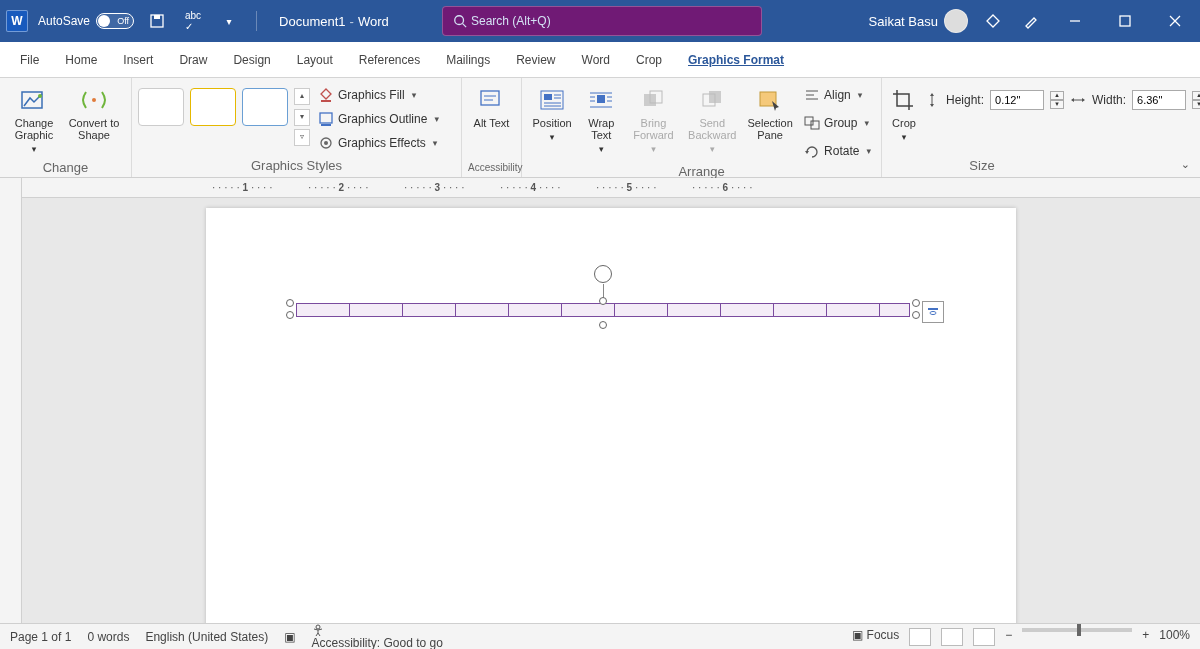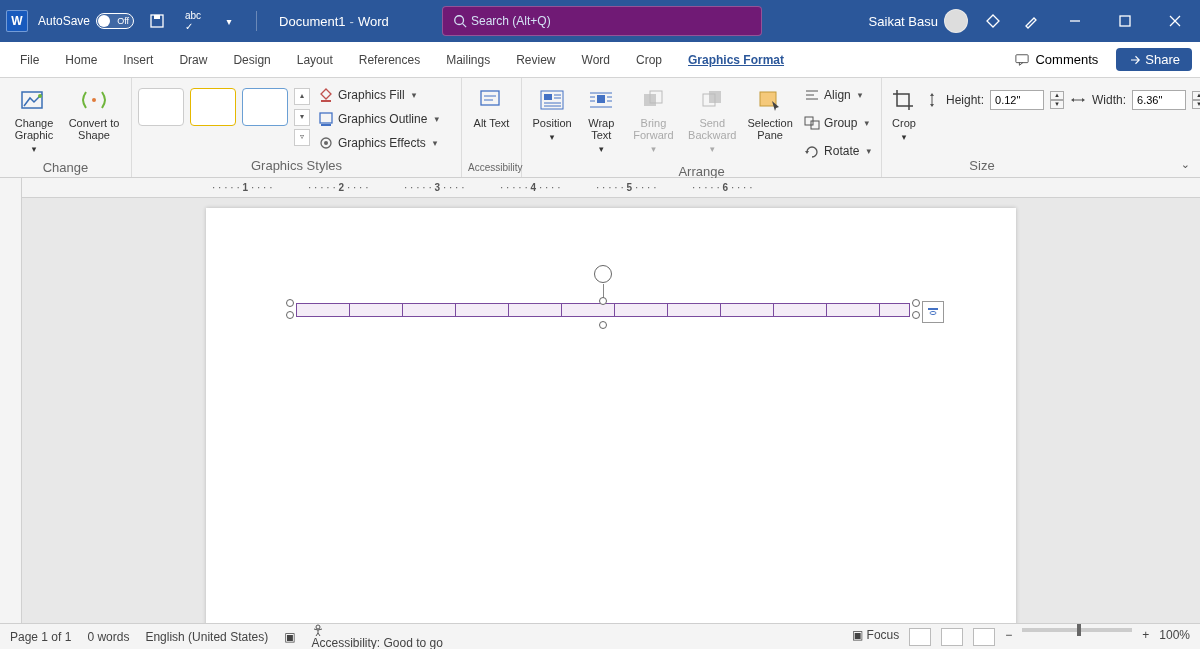--- a/index.html
+++ b/index.html
@@ -159,35 +159,20 @@
   <div class="tab">Insert</div>
   <div class="tab">Draw</div>
   <div class="tab">Design</div>
   <div class="tab">Layout</div>
   <div class="tab">References</div>
   <div class="tab">Mailings</div>
   <div class="tab">Review</div>
   <div class="tab">Word</div>
   <div class="tab">Crop</div>
   <div class="tab context">Graphics Format</div>
-  <div class="ribbon-right">
-    <div class="comments-btn">
-      <svg width="14" height="14" viewBox="0 0 16 16">
-          <rect x="1" y="2" width="14" height="9" rx="1" fill="none" stroke="#444"></rect>
-          <path d="M5 11 L5 14 L9 11" fill="none" stroke="#444"></path>
-        </svg>
-      <span>Comments</span>
-    </div>
-    <div class="share-btn">
-      <svg width="12" height="12" viewBox="0 0 16 16">
-          <path d="M10 3 L15 8 L10 13 M15 8 H4" fill="none" stroke="#fff" stroke-width="1.5"></path>
-        </svg>
-      <span>Share</span>
-    </div>
-  </div>
 </div>
 
 <div class="ribbon">
 
   <div class="group" style="width:132px">
     <div class="group-body">
       <div class="big-btn">
         <div class="big-icon">
             <svg width="28" height="24" viewBox="0 0 28 24">
               <rect x="2" y="4" width="20" height="16" fill="none" stroke="#3b6fb5" stroke-width="1.5"></rect>

